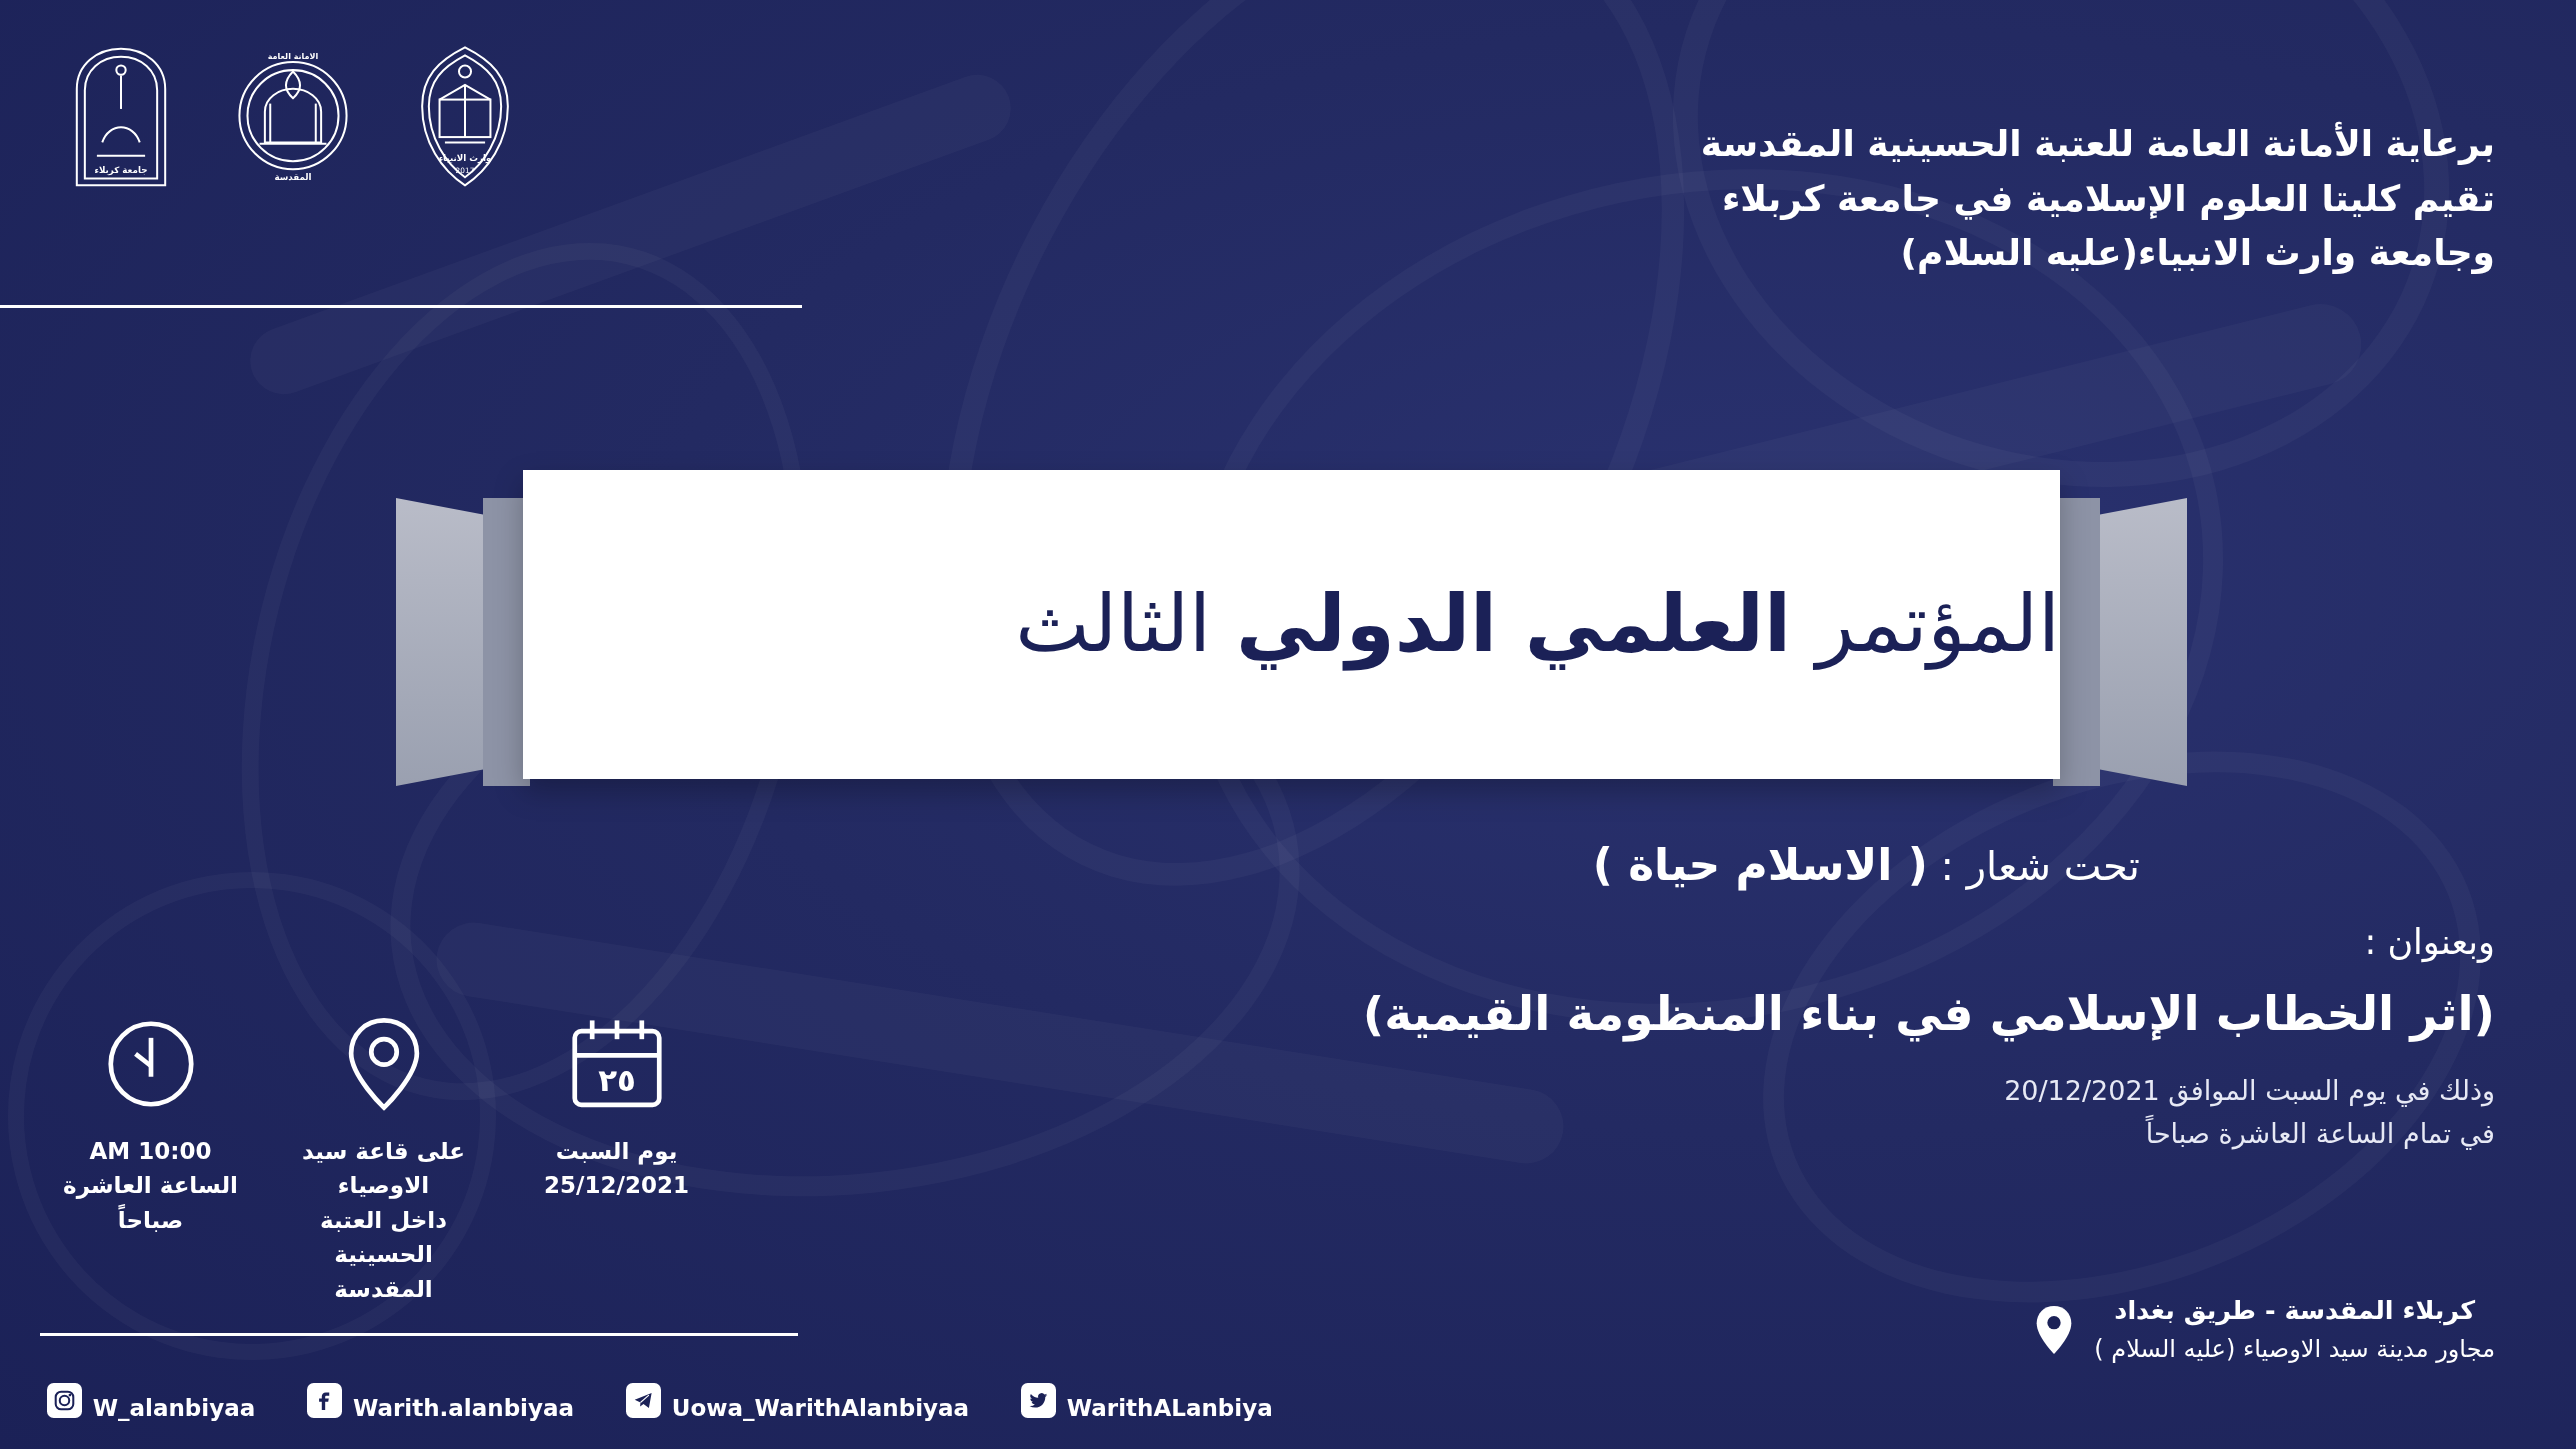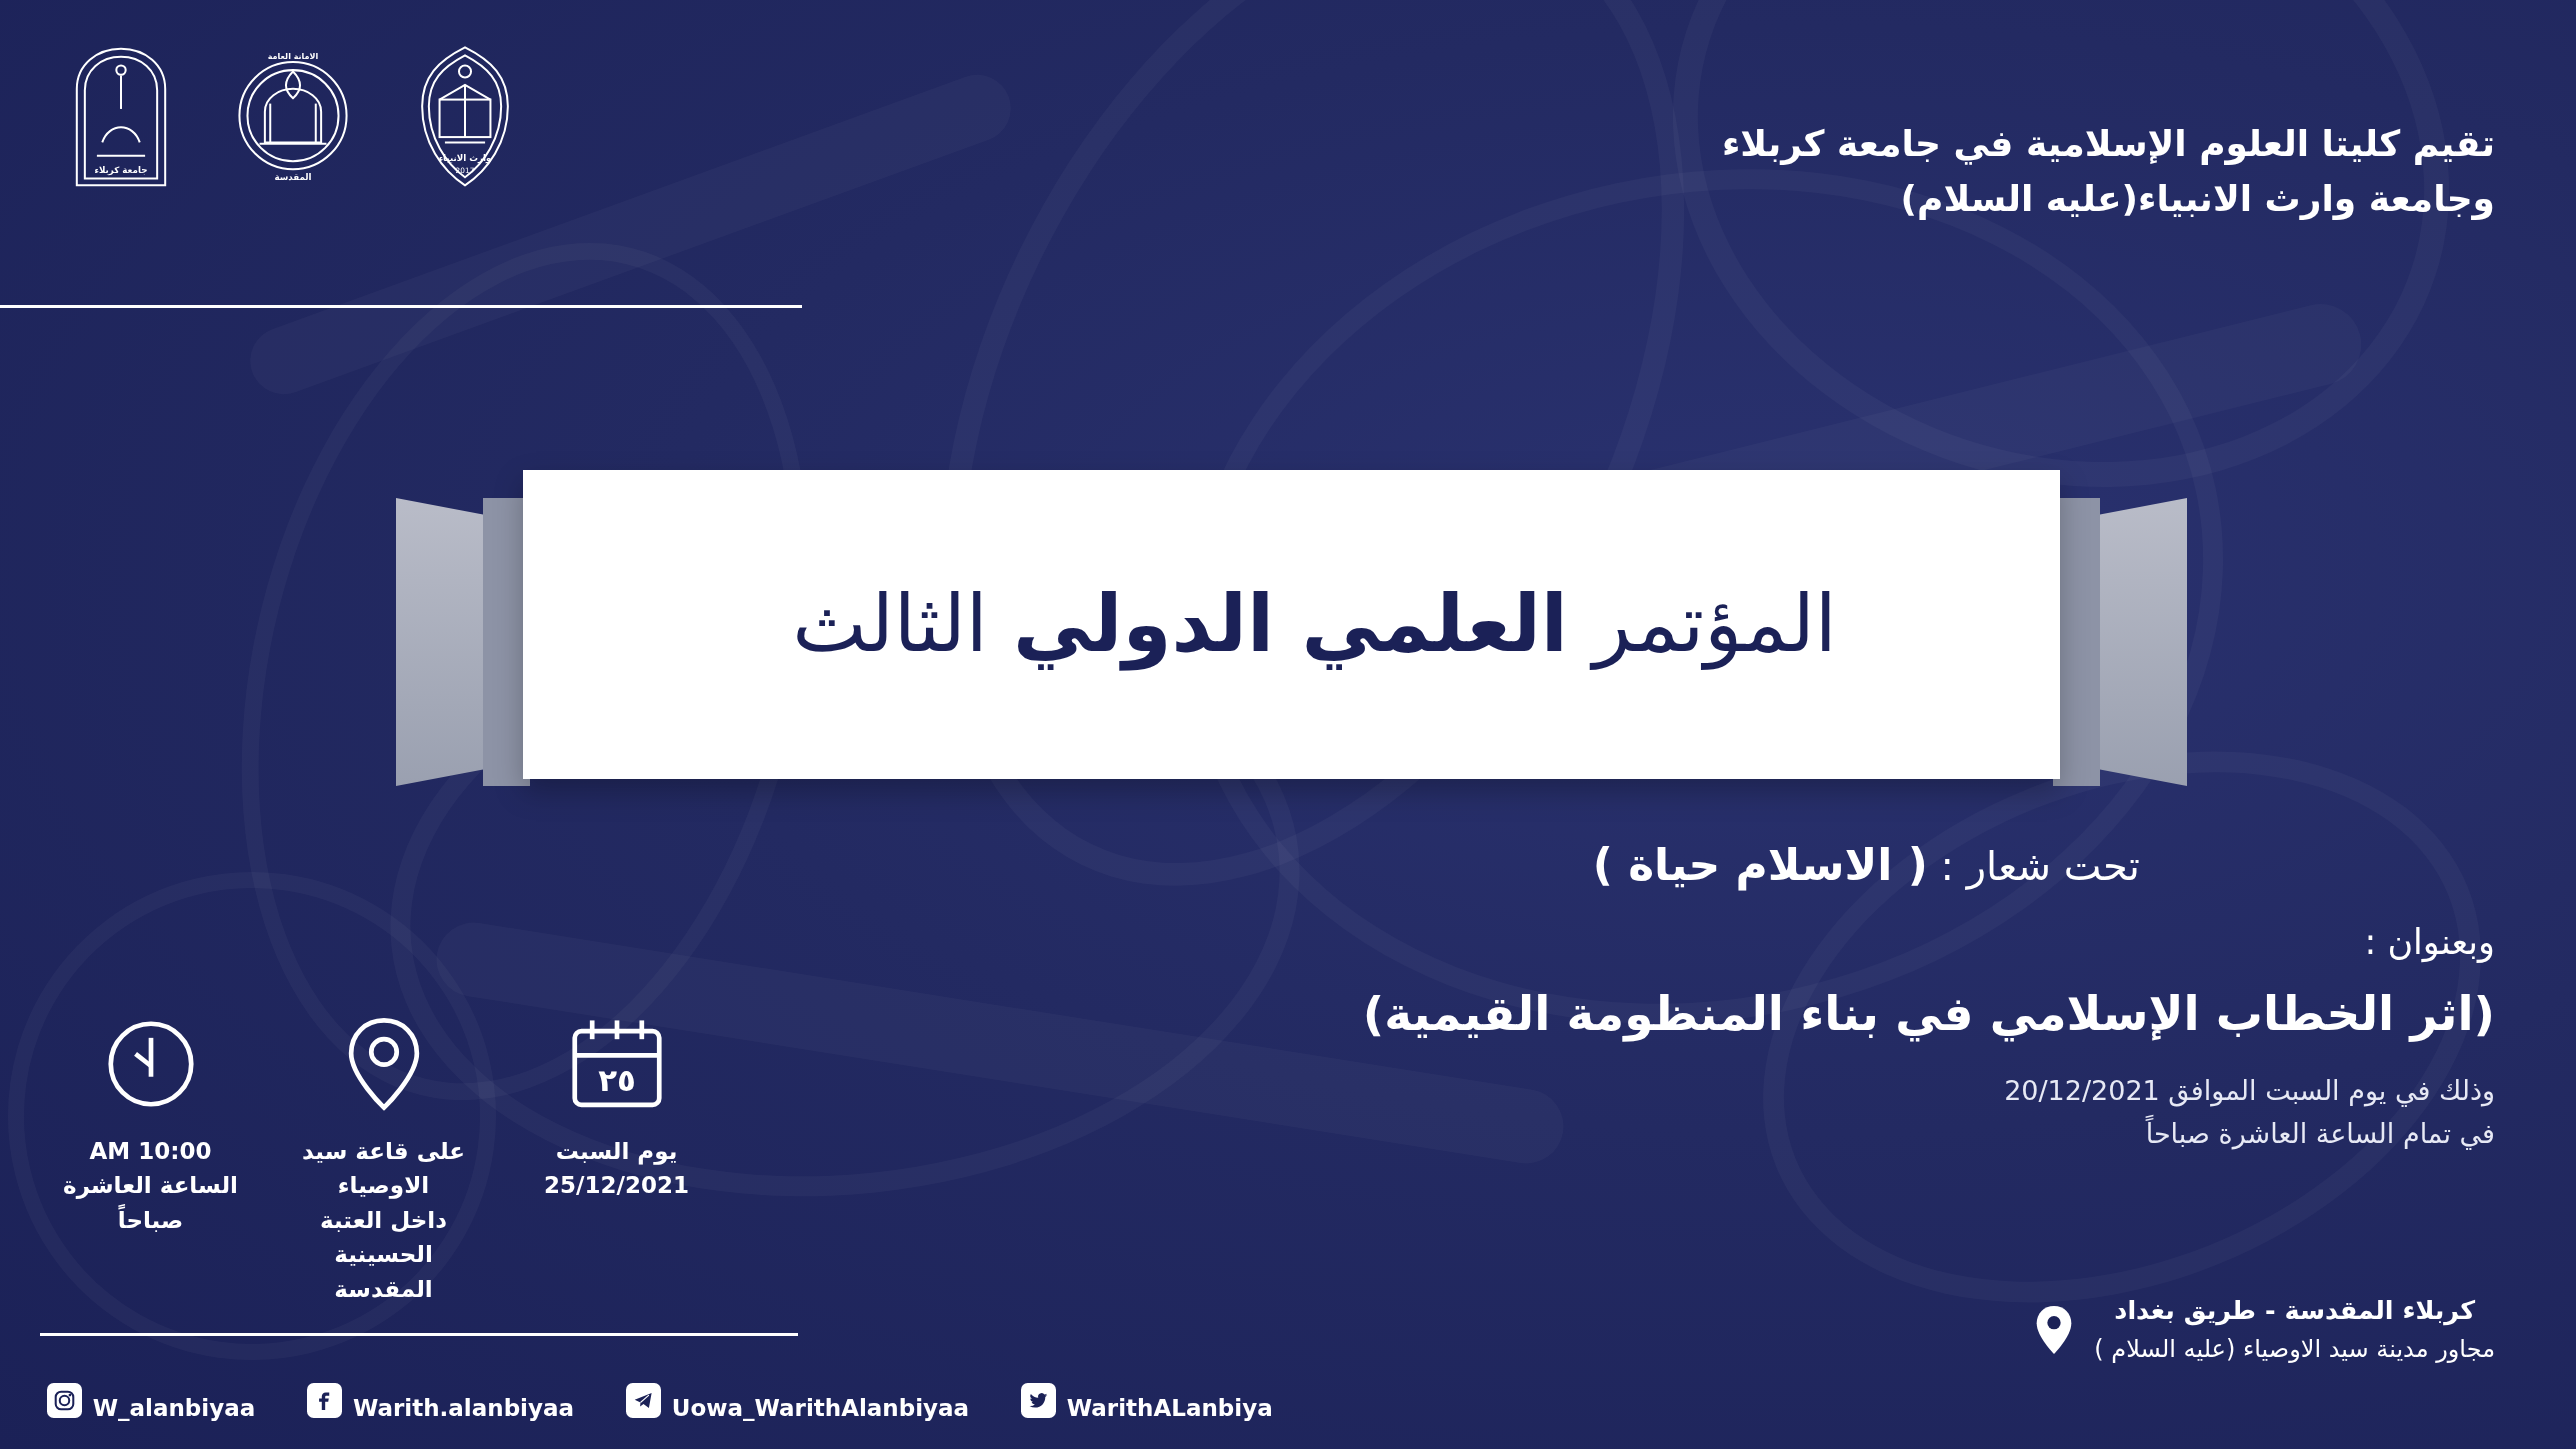--- a/index.html
+++ b/index.html
@@ -115,21 +115,21 @@
   .ribbon-fold.right { right: 87px; }
   .ribbon-main {
     position: absolute;
     left: 127px;
     right: 127px;
     top: 0;
     height: 309px;
     background: #ffffff;
     display: flex;
     align-items: center;
-    justify-content: center;
+    justify-content: flex-start;
     box-shadow: 0 12px 27px rgba(0,0,0,0.25);
     padding-left: 46px;
   }
   .ribbon-main .title {
     direction: rtl;
     color: #1b2157;
     font-size: 79px;
     line-height: 1;
     white-space: nowrap;
   }
@@ -332,20 +332,21 @@
           <circle cx="100" cy="42" r="7"></circle>
         </g>
         <text x="100" y="196" fill="#ffffff" font-size="13" font-weight="bold" text-anchor="middle" font-family="DejaVu Sans, sans-serif">جامعة كربلاء</text>
       </svg>
     </div>
 
   </div>
   <div class="logo-rule"></div>
 
   <div class="header-text">
+    <div class="line">برعاية الأمانة العامة للعتبة الحسينية المقدسة</div>
     <div class="line">تقيم كليتا العلوم الإسلامية في جامعة كربلاء</div>
     <div class="line">وجامعة وارث الانبياء(عليه السلام)</div>
   </div>
 
   <div class="ribbon-wrap">
     <div class="ribbon-tail left"></div>
     <div class="ribbon-tail right"></div>
     <div class="ribbon-fold left"></div>
     <div class="ribbon-fold right"></div>
     <div class="ribbon-main">

